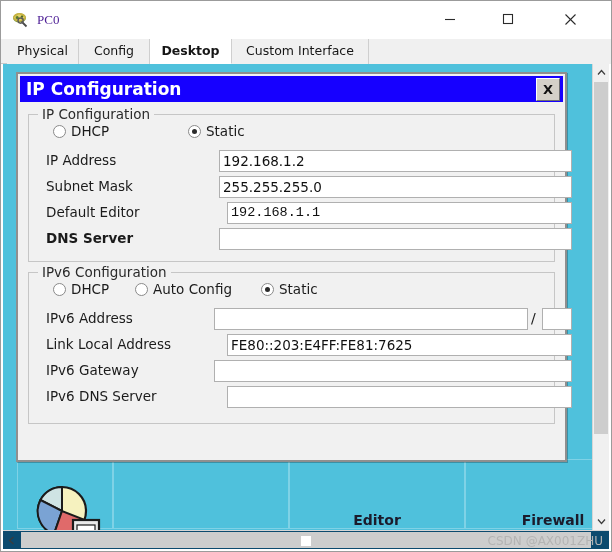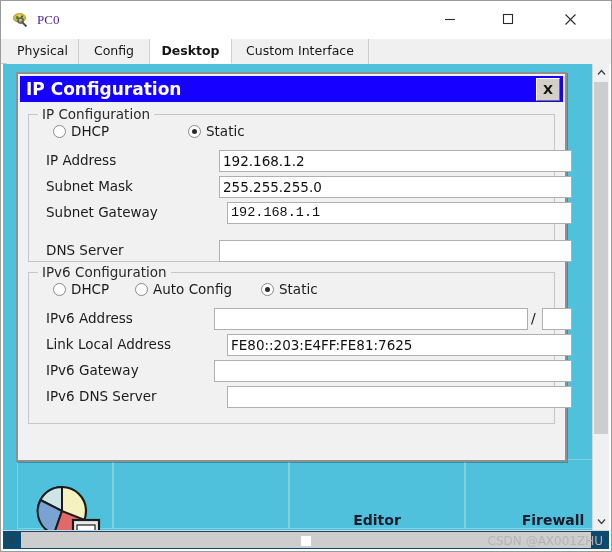--- a/index.html
+++ b/index.html
@@ -447,25 +447,25 @@
               <span class="field-label" style="left:10px;">IP Address</span>
               <div class="field-input" style="left:183px; width:353px;">192.168.1.2</div>
             </div>
 
             <div class="field-row" style="top:61px;">
               <span class="field-label" style="left:10px;">Subnet Mask</span>
               <div class="field-input" style="left:183px; width:353px;">255.255.255.0</div>
             </div>
 
             <div class="field-row" style="top:87px;">
-              <span class="field-label" style="left:10px;">Subnet Gateway</span>
+              <span class="field-label" style="left:10px;">Default Editor</span>
               <div class="field-input" style="left:191px; width:345px;font-family:Liberation Mono, monospace;">192.168.1.1</div>
             </div>
 
-            <div class="field-row" style="top:125px;">
+            <div class="field-row" style="top:113px;font-weight:bold;">
               <span class="field-label" style="left:10px;">DNS Server</span>
               <div class="field-input" style="left:183px; width:353px;"></div>
             </div>
           </div>
 
           <div class="group-box" id="group-ipv6">
             <div class="group-title">IPv6 Configuration</div>
 
             <div class="radio-row">
               <div class="radio" style="left:17px; top:0;">

